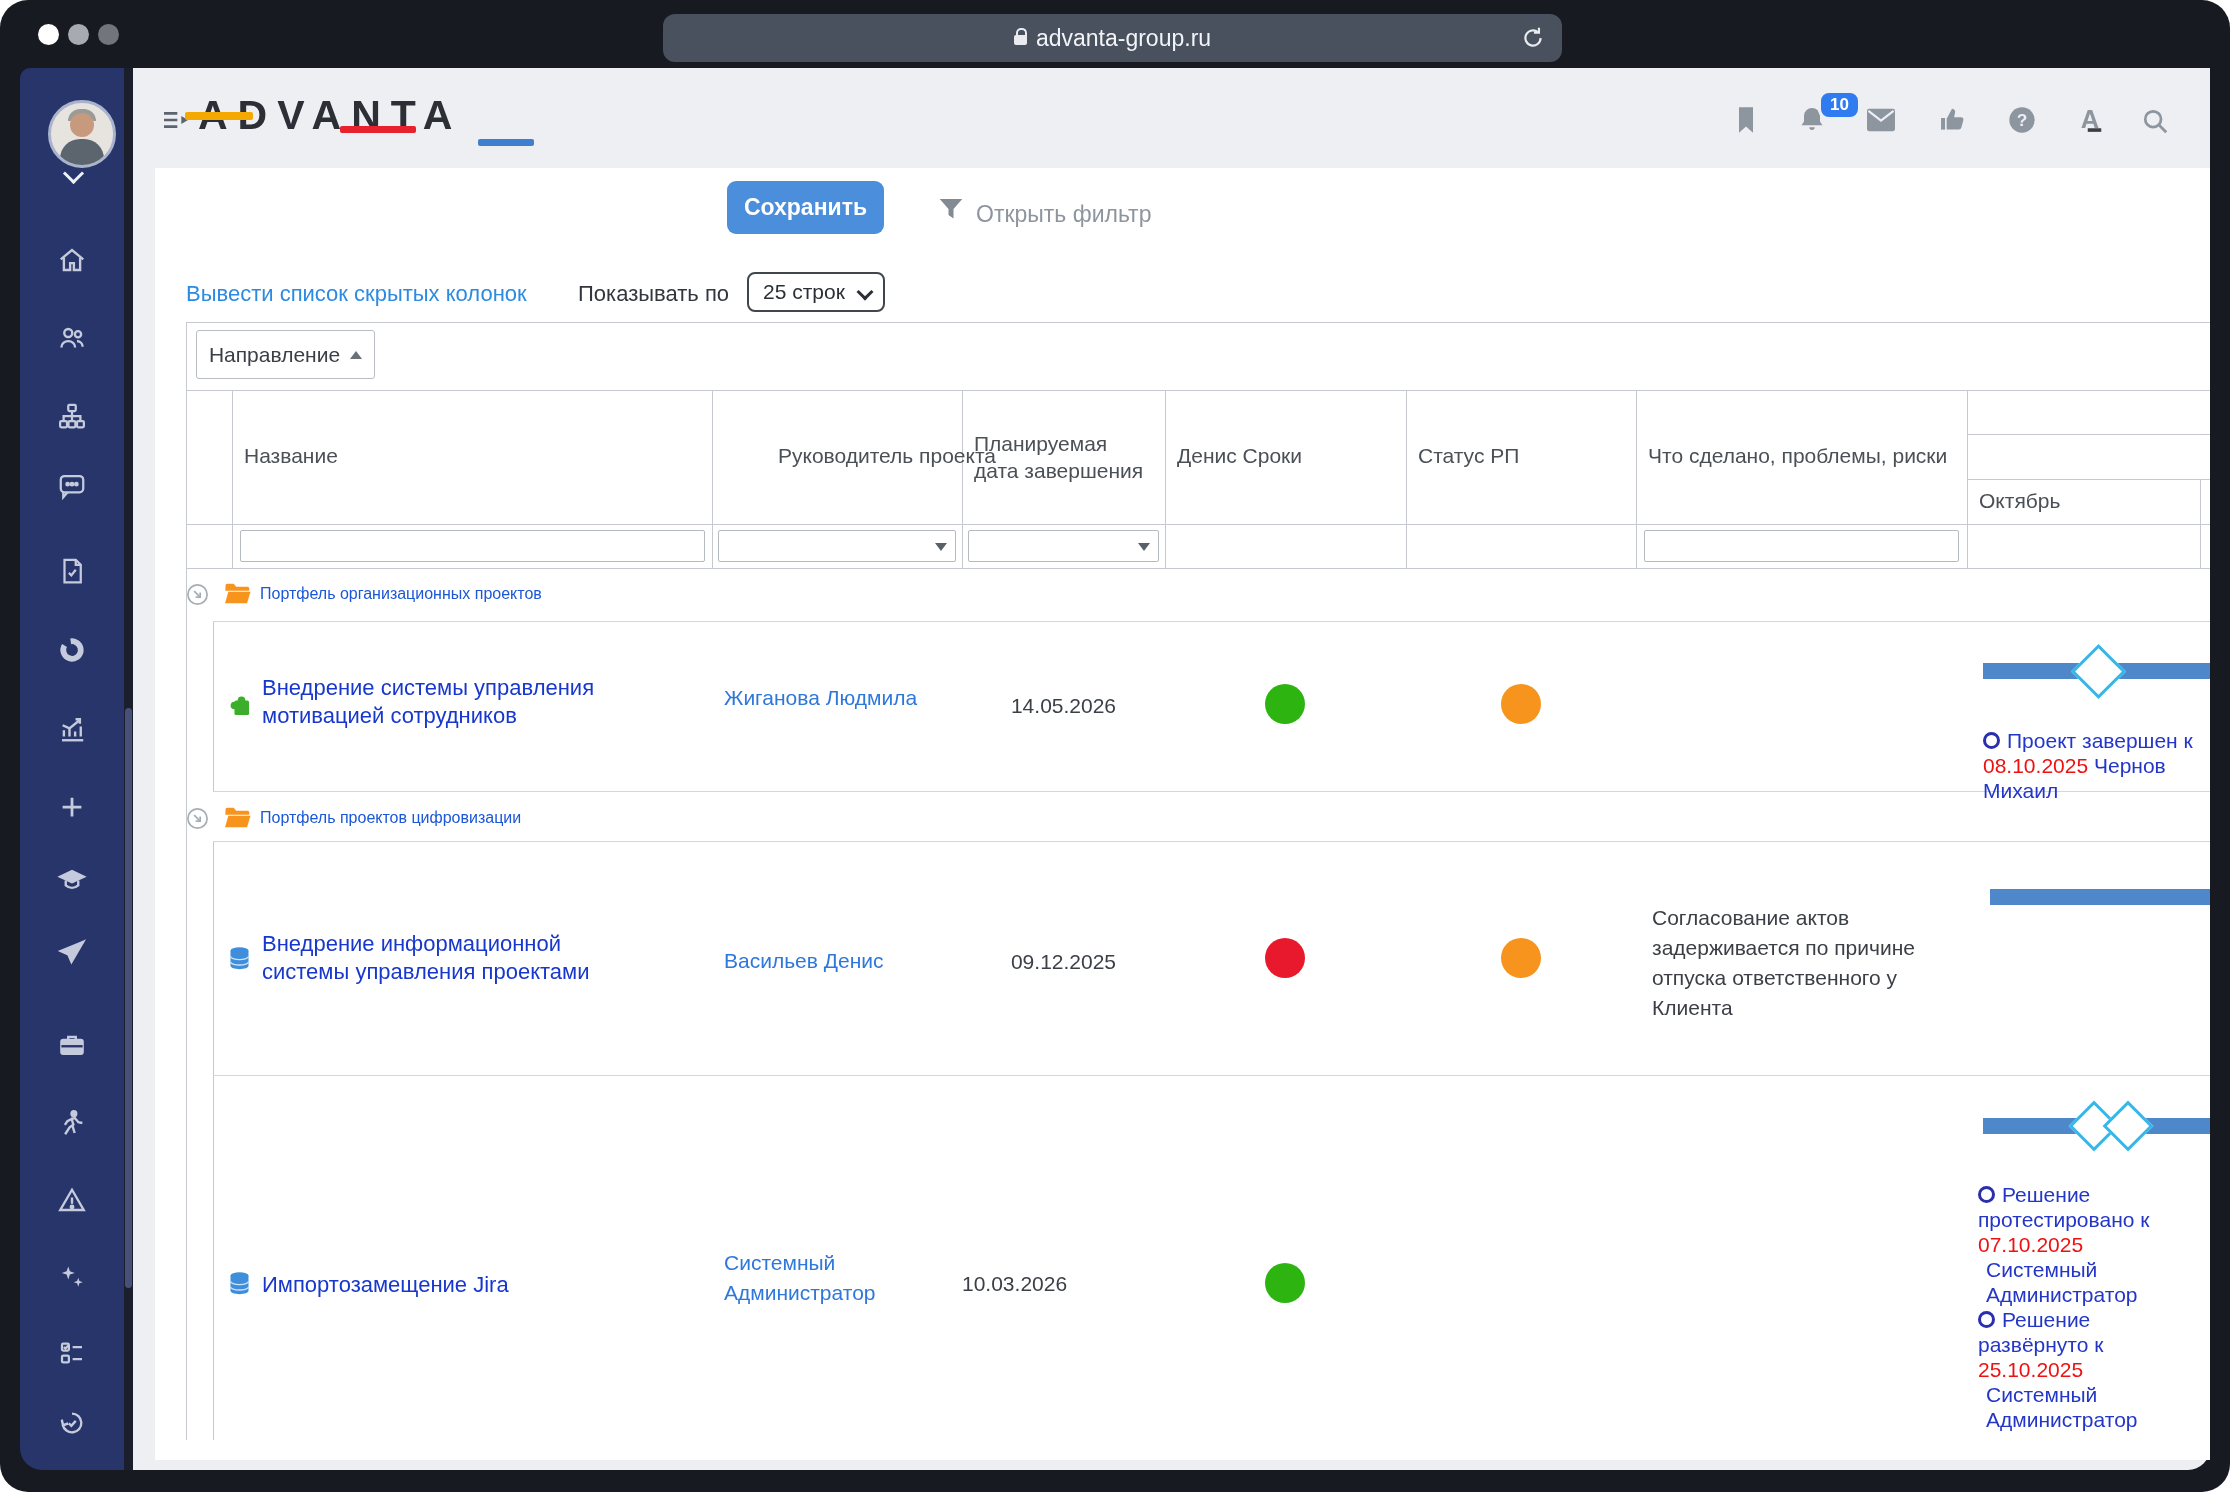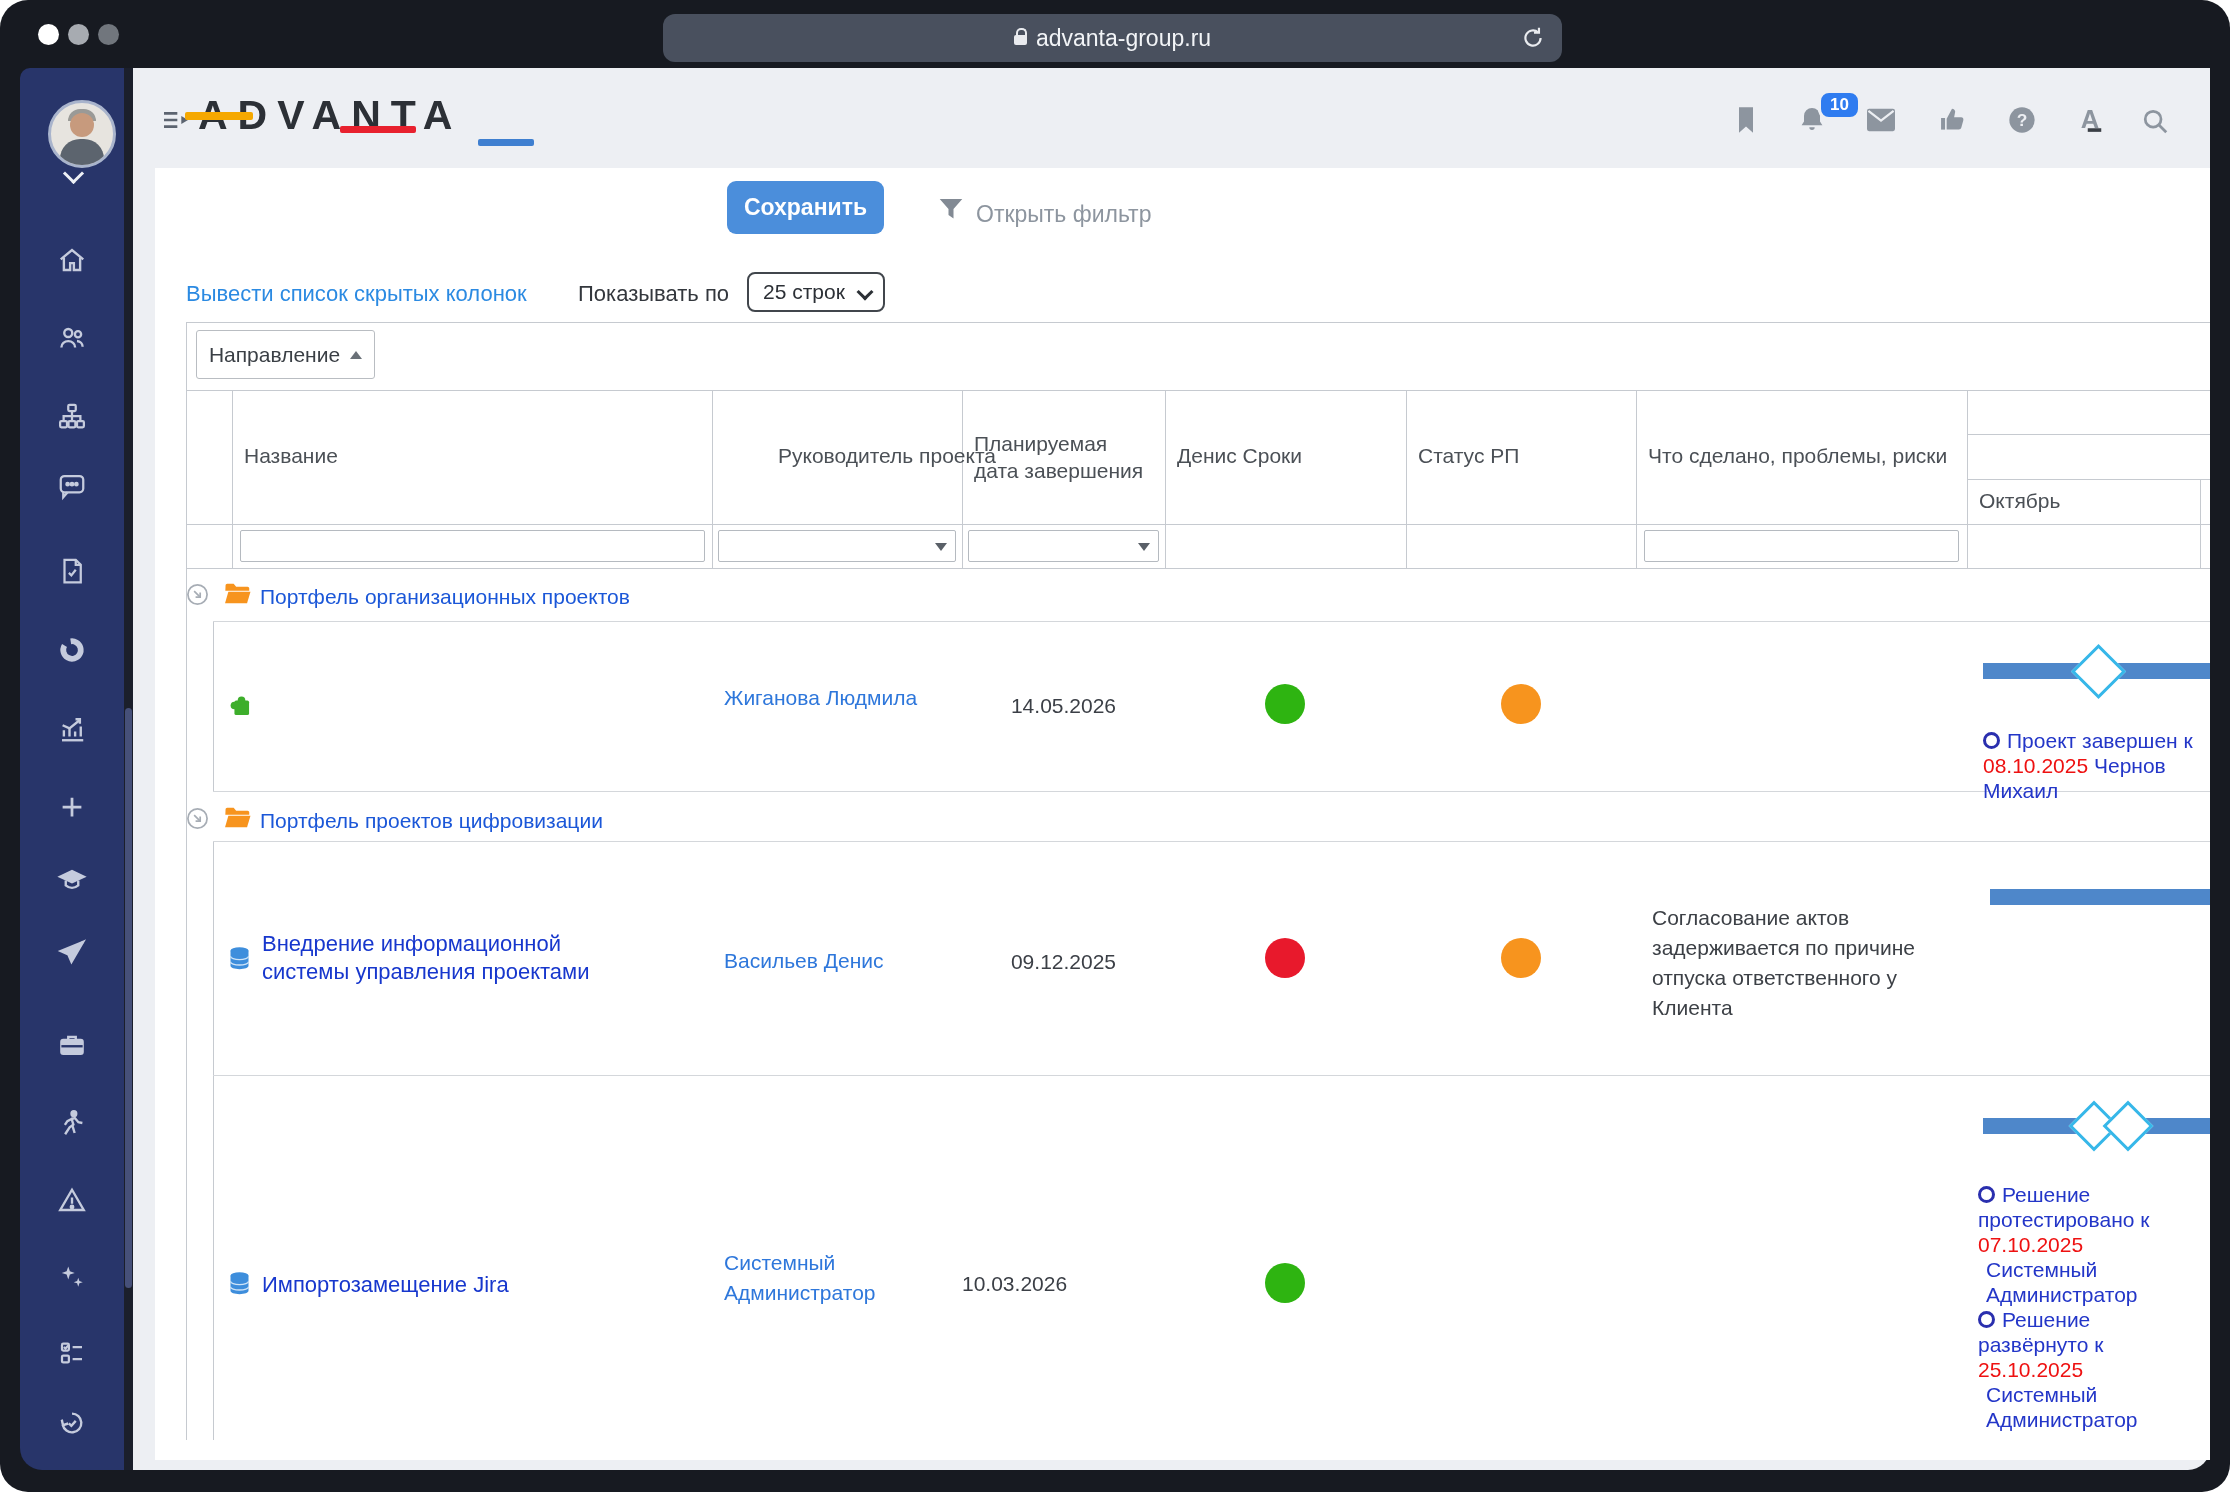--- a/index.html
+++ b/index.html
@@ -50,21 +50,21 @@
   .hline{position:absolute;height:1px;background:#c6cad0;}
   .vline{position:absolute;width:1px;background:#c6cad0;}
   .hline2{position:absolute;height:1px;background:#d4d7db;}
   .groupbtn{position:absolute;left:196px;top:330px;width:177px;height:47px;border:1px solid #b9bdc2;border-radius:3px;
             background:#fff;font-size:21px;color:#3a3f45;display:flex;align-items:center;justify-content:center;gap:10px;cursor:pointer;}
   .tri-up{width:0;height:0;border-left:6px solid transparent;border-right:6px solid transparent;border-bottom:8px solid #6a7178;}
   .th{position:absolute;font-size:21px;color:#4b5056;}
   .finput{position:absolute;height:32px;border:1px solid #b5bac0;border-radius:2px;background:#fff;box-sizing:border-box;}
   .tri-dn{position:absolute;width:0;height:0;border-left:6px solid transparent;border-right:6px solid transparent;border-top:8px solid #5a6068;}
   
-  .grouplink{position:absolute;font-size:21px;color:#1b57d8;cursor:pointer;}
+  .grouplink{position:absolute;font-size:16px;color:#1b57d8;cursor:pointer;}
   .projlink{position:absolute;font-size:22px;line-height:28px;color:#1737cd;cursor:pointer;}
   .personlink{position:absolute;font-size:21px;line-height:30px;color:#2e77db;cursor:pointer;}
   .cellval{position:absolute;font-size:21px;color:#3b3f46;}
   .notes{position:absolute;font-size:21px;line-height:30px;color:#3c4046;}
   .dot-st{position:absolute;width:40px;height:40px;border-radius:50%;}
   .g-green{background:#2eb411;} .g-orange{background:#f7941e;} .g-red{background:#e8192c;}
   .gbar{position:absolute;height:16px;background:#4e87ca;}
   .dia{position:absolute;background:#fff;border:3px solid #36b7e9;transform:rotate(45deg);}
   .ms{position:absolute;font-size:21px;line-height:25px;color:#2336c8;}
   .ms .red{color:#ee1111;}
@@ -348,20 +348,21 @@
   <span class="hline2" style="left:213px;top:621px;width:1997px;"></span>
   <span class="hline2" style="left:213px;top:791px;width:1997px;"></span>
 
   <span class="abs" style="left:226px;top:692px;">
     <svg width="27" height="27" viewBox="0 0 24 24" fill="#3dae2b">
           <rect x="7.5" y="7.5" width="13" height="13" rx="1.5"></rect>
           <circle cx="7.5" cy="12" r="3.4"></circle>
           <circle cx="13.8" cy="7.5" r="3.4"></circle>
         </svg>
       </span>
+  <span class="projlink" style="left:262px;top:674px;width:370px;">Внедрение системы управления мотивацией сотрудников</span>
   <span class="personlink" style="left:724px;top:683px;width:200px;">Жиганова Людмила</span>
   <span class="cellval" style="left:962px;top:694px;width:203px;text-align:center;">14.05.2026</span>
   <span class="dot-st g-green" style="left:1265px;top:684px;"></span>
   <span class="dot-st g-orange" style="left:1501px;top:684px;"></span>
   <span class="gbar" style="left:1983px;top:663px;width:227px;"></span>
   <span class="dia" style="left:2079px;top:652px;width:33px;height:33px;"></span>
   <div class="ms" style="left:1983px;top:728px;width:252px;">
     <span class="ring"></span><span>Проект завершен к</span>
     <span class="red">08.10.2025</span>
     <span>Чернов Михаил</span>

